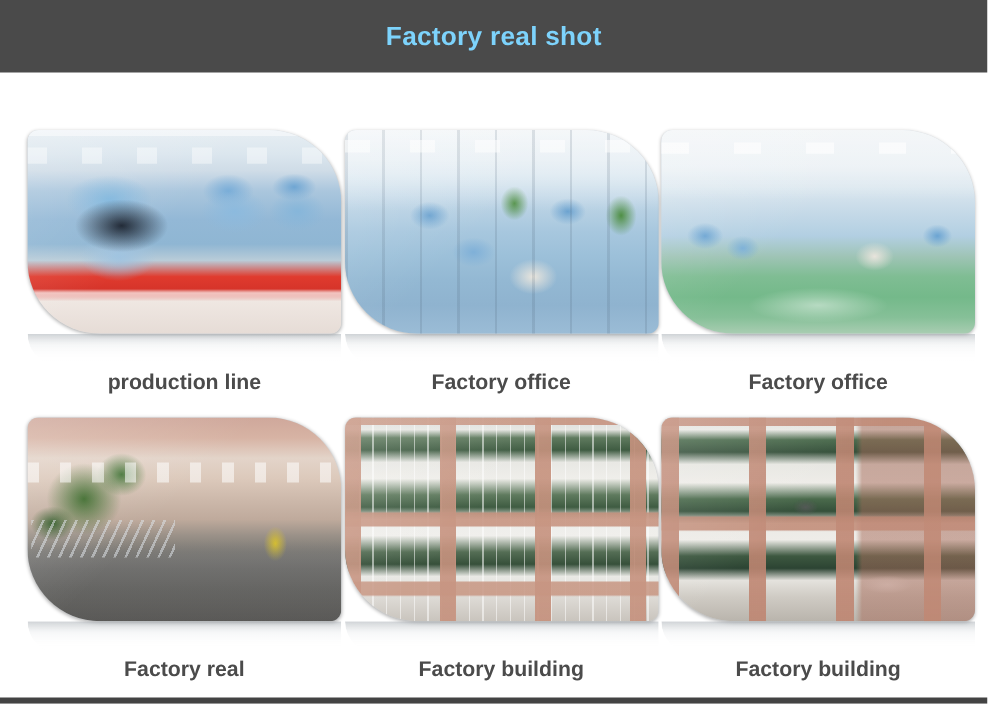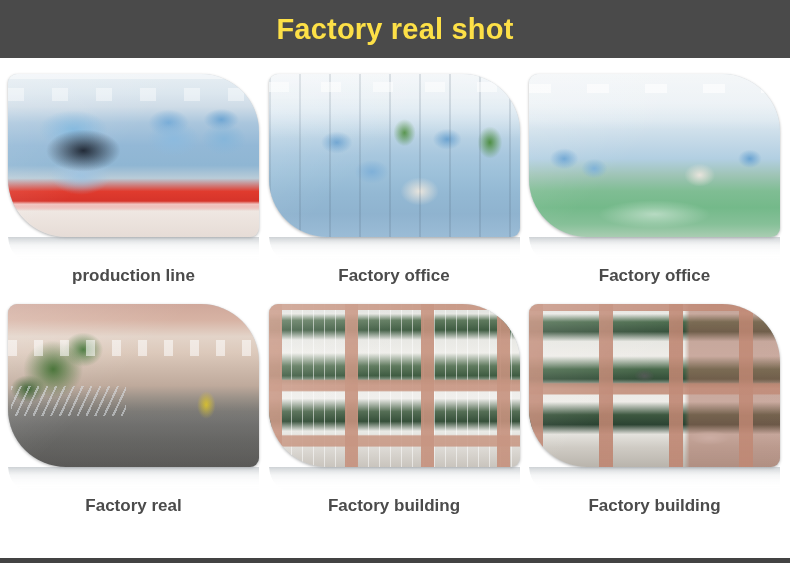--- a/index.html
+++ b/index.html
@@ -18,32 +18,33 @@
   
   .header-band {
     height: 58px;
     background: #4a4a4a;
     display: flex;
     align-items: center;
     justify-content: center;
     box-sizing: border-box;
   }
   .header-title {
-    color: #fde047;
-    font-size: 29px;
+    color: #7dd3fc;
+    font-size: 21px;
     font-weight: bold;
     letter-spacing: 0.2px;
     line-height: 1;
     font-family: "Liberation Sans", sans-serif;
   }
 
   
   .gallery {
-    padding: 16px 10px 0 8px;
+    padding: 16px 10px 0 22px;
     box-sizing: border-box;
+    margin-top: 30px;
   }
   .grid-row {
     display: flex;
     justify-content: space-between;
   }
   .grid-row + .grid-row {
     margin-top: 17px;
   }
   .card {
     width: 251px;

